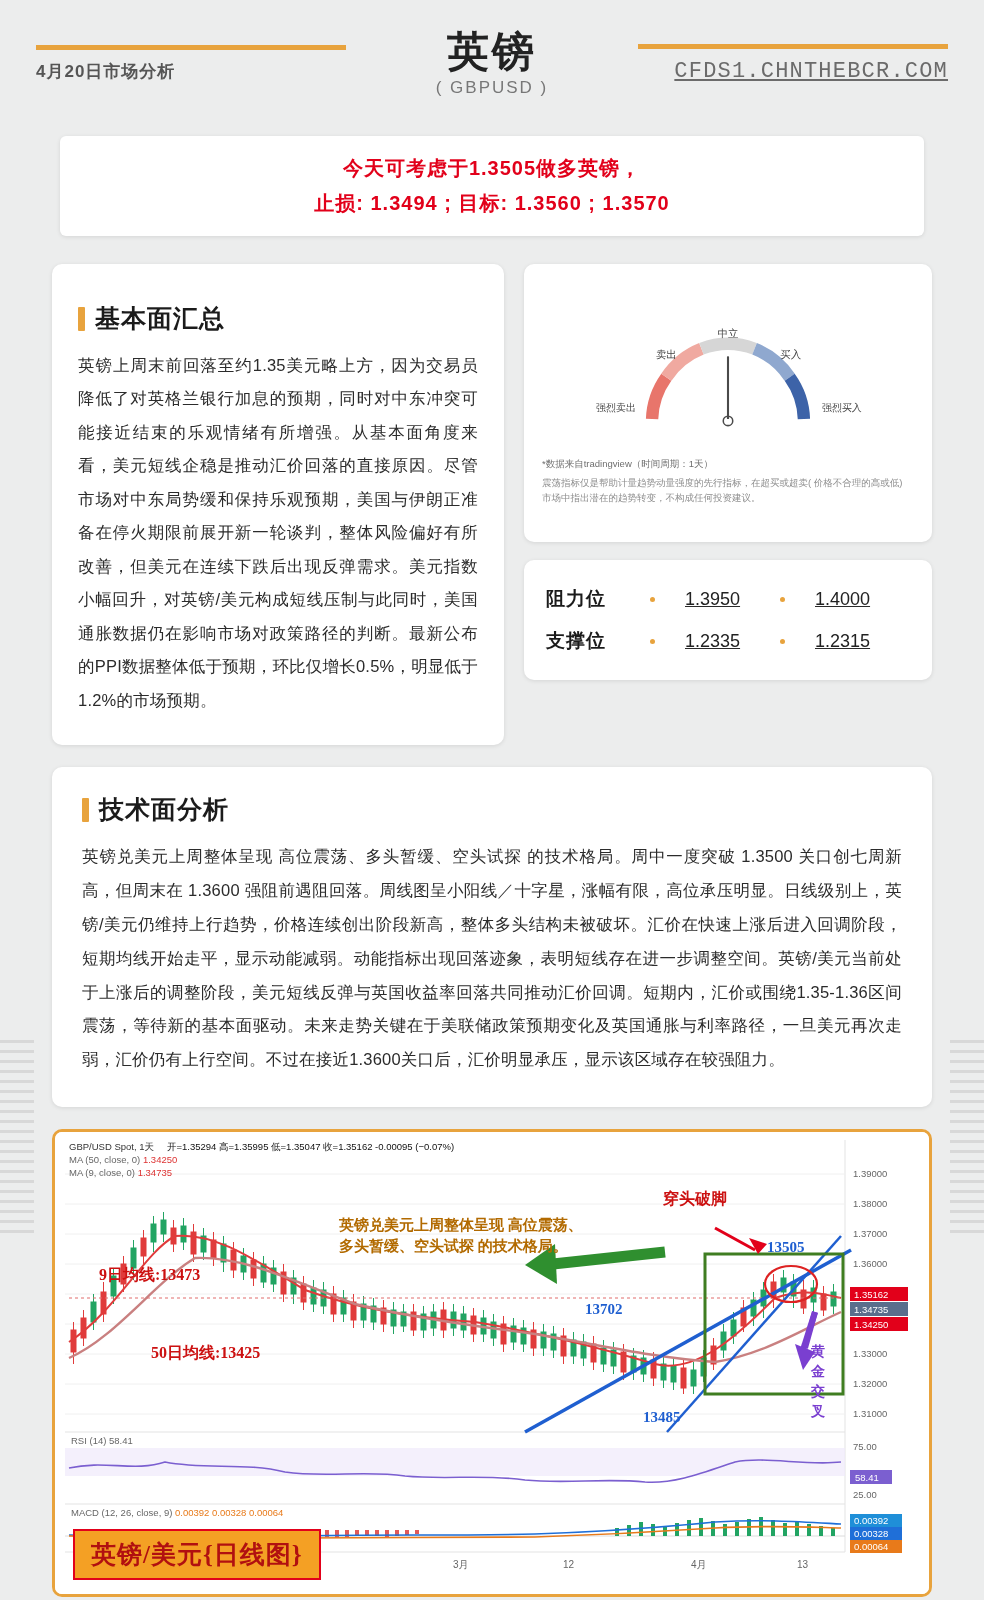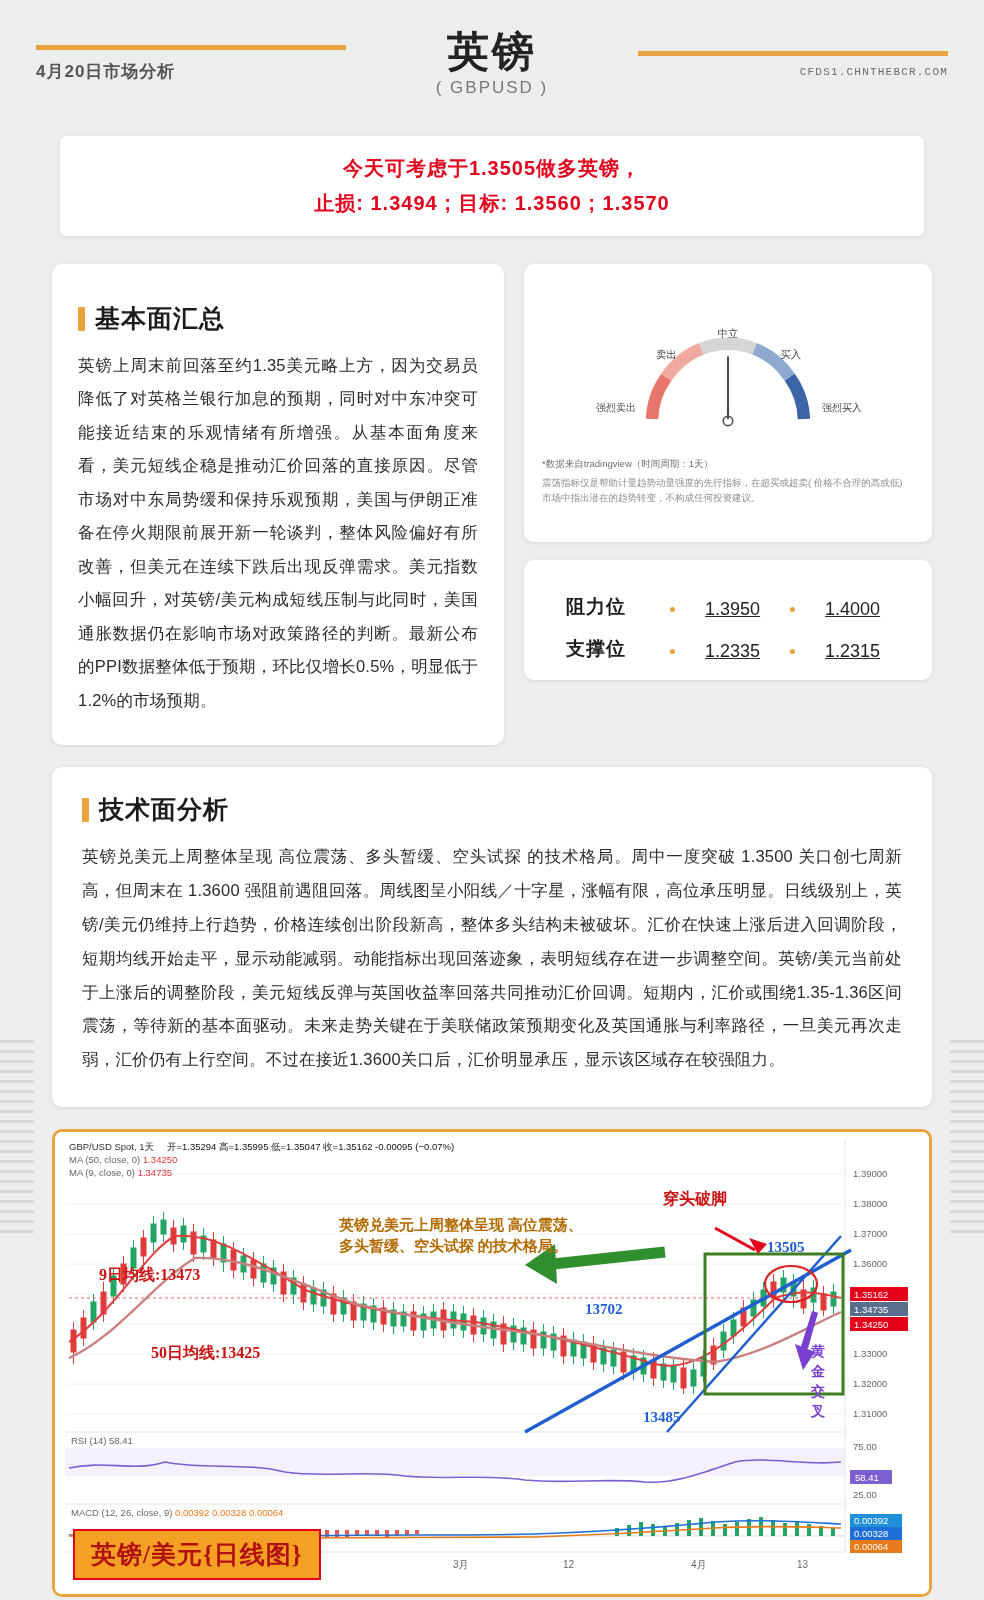--- a/index.html
+++ b/index.html
@@ -48,22 +48,23 @@
     font-size: 17px; color: #777; letter-spacing: 2px; margin-top: 4px;
   }
   .hdr-right {
     width: 300px;
     display: flex;
     flex-direction: column;
     align-items: flex-end;
     gap: 10px;
   }
   .hdr-url {
-    font-size: 11px; color: #6b6b6b; letter-spacing: 1.2px;
+    font-size: 22px; color: #6b6b6b; letter-spacing: 1.2px;
     font-family: "Liberation Mono", monospace;
+    text-decoration: underline;
   }
 
   
   .card {
     background: #ffffff;
     border-radius: 10px;
     box-shadow: 0 1px 4px rgba(0,0,0,0.10);
   }
 
   
@@ -131,23 +132,22 @@
     color: #8d8d8d;
     line-height: 1.65;
     margin-top: 2px;
   }
   .gauge-note .src { color: #6f6f6f; display:block; margin-bottom:3px; }
 
   .levels {
     padding: 18px 22px;
   }
   .lv-row {
-    display: flex; align-items: flex-end;
+    display: flex; align-items: center;
     height: 42px;
-    margin-left: 20px;
   }
   .lv-label {
     width: 104px;
     font-size: 19px; font-weight: bold; color: #1b1b1b; letter-spacing: 1px;
   }
   .lv-cell {
     flex: 1;
     display: flex; align-items: center; gap: 30px; text-decoration: underline;
   }
   .dot { width: 5px; height: 5px; border-radius: 50%; background: #e8a33d; flex: none; }

